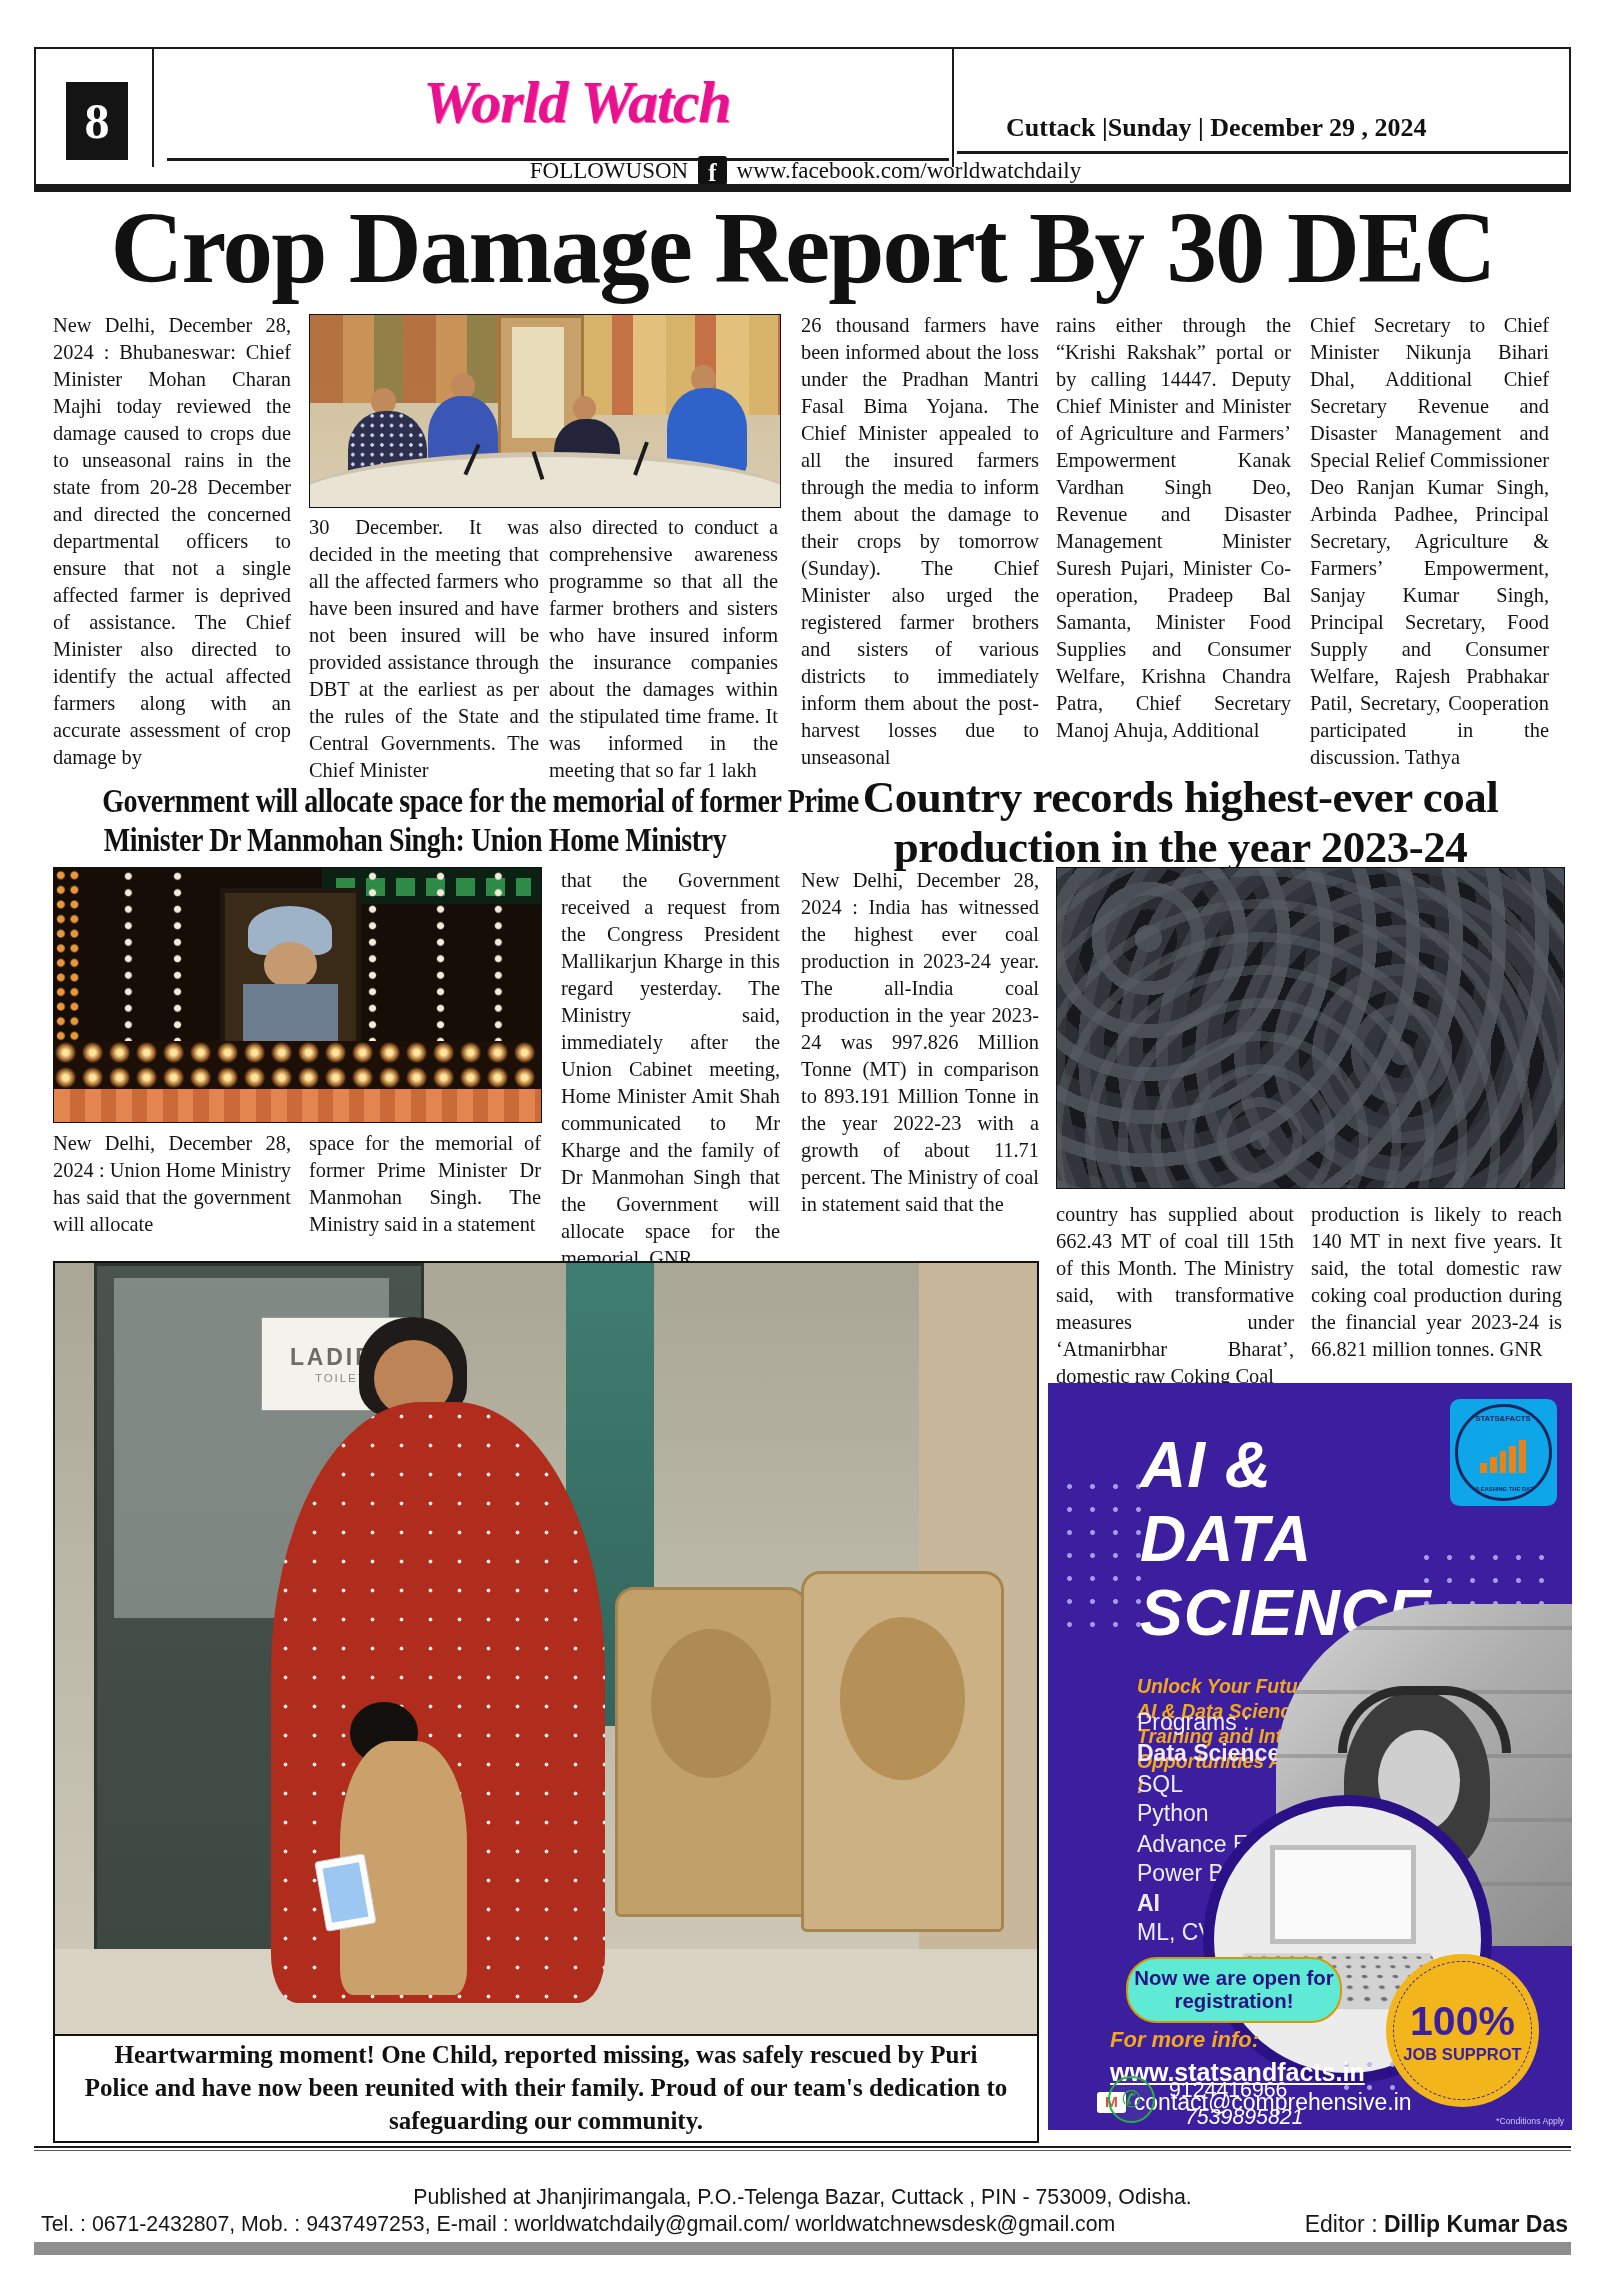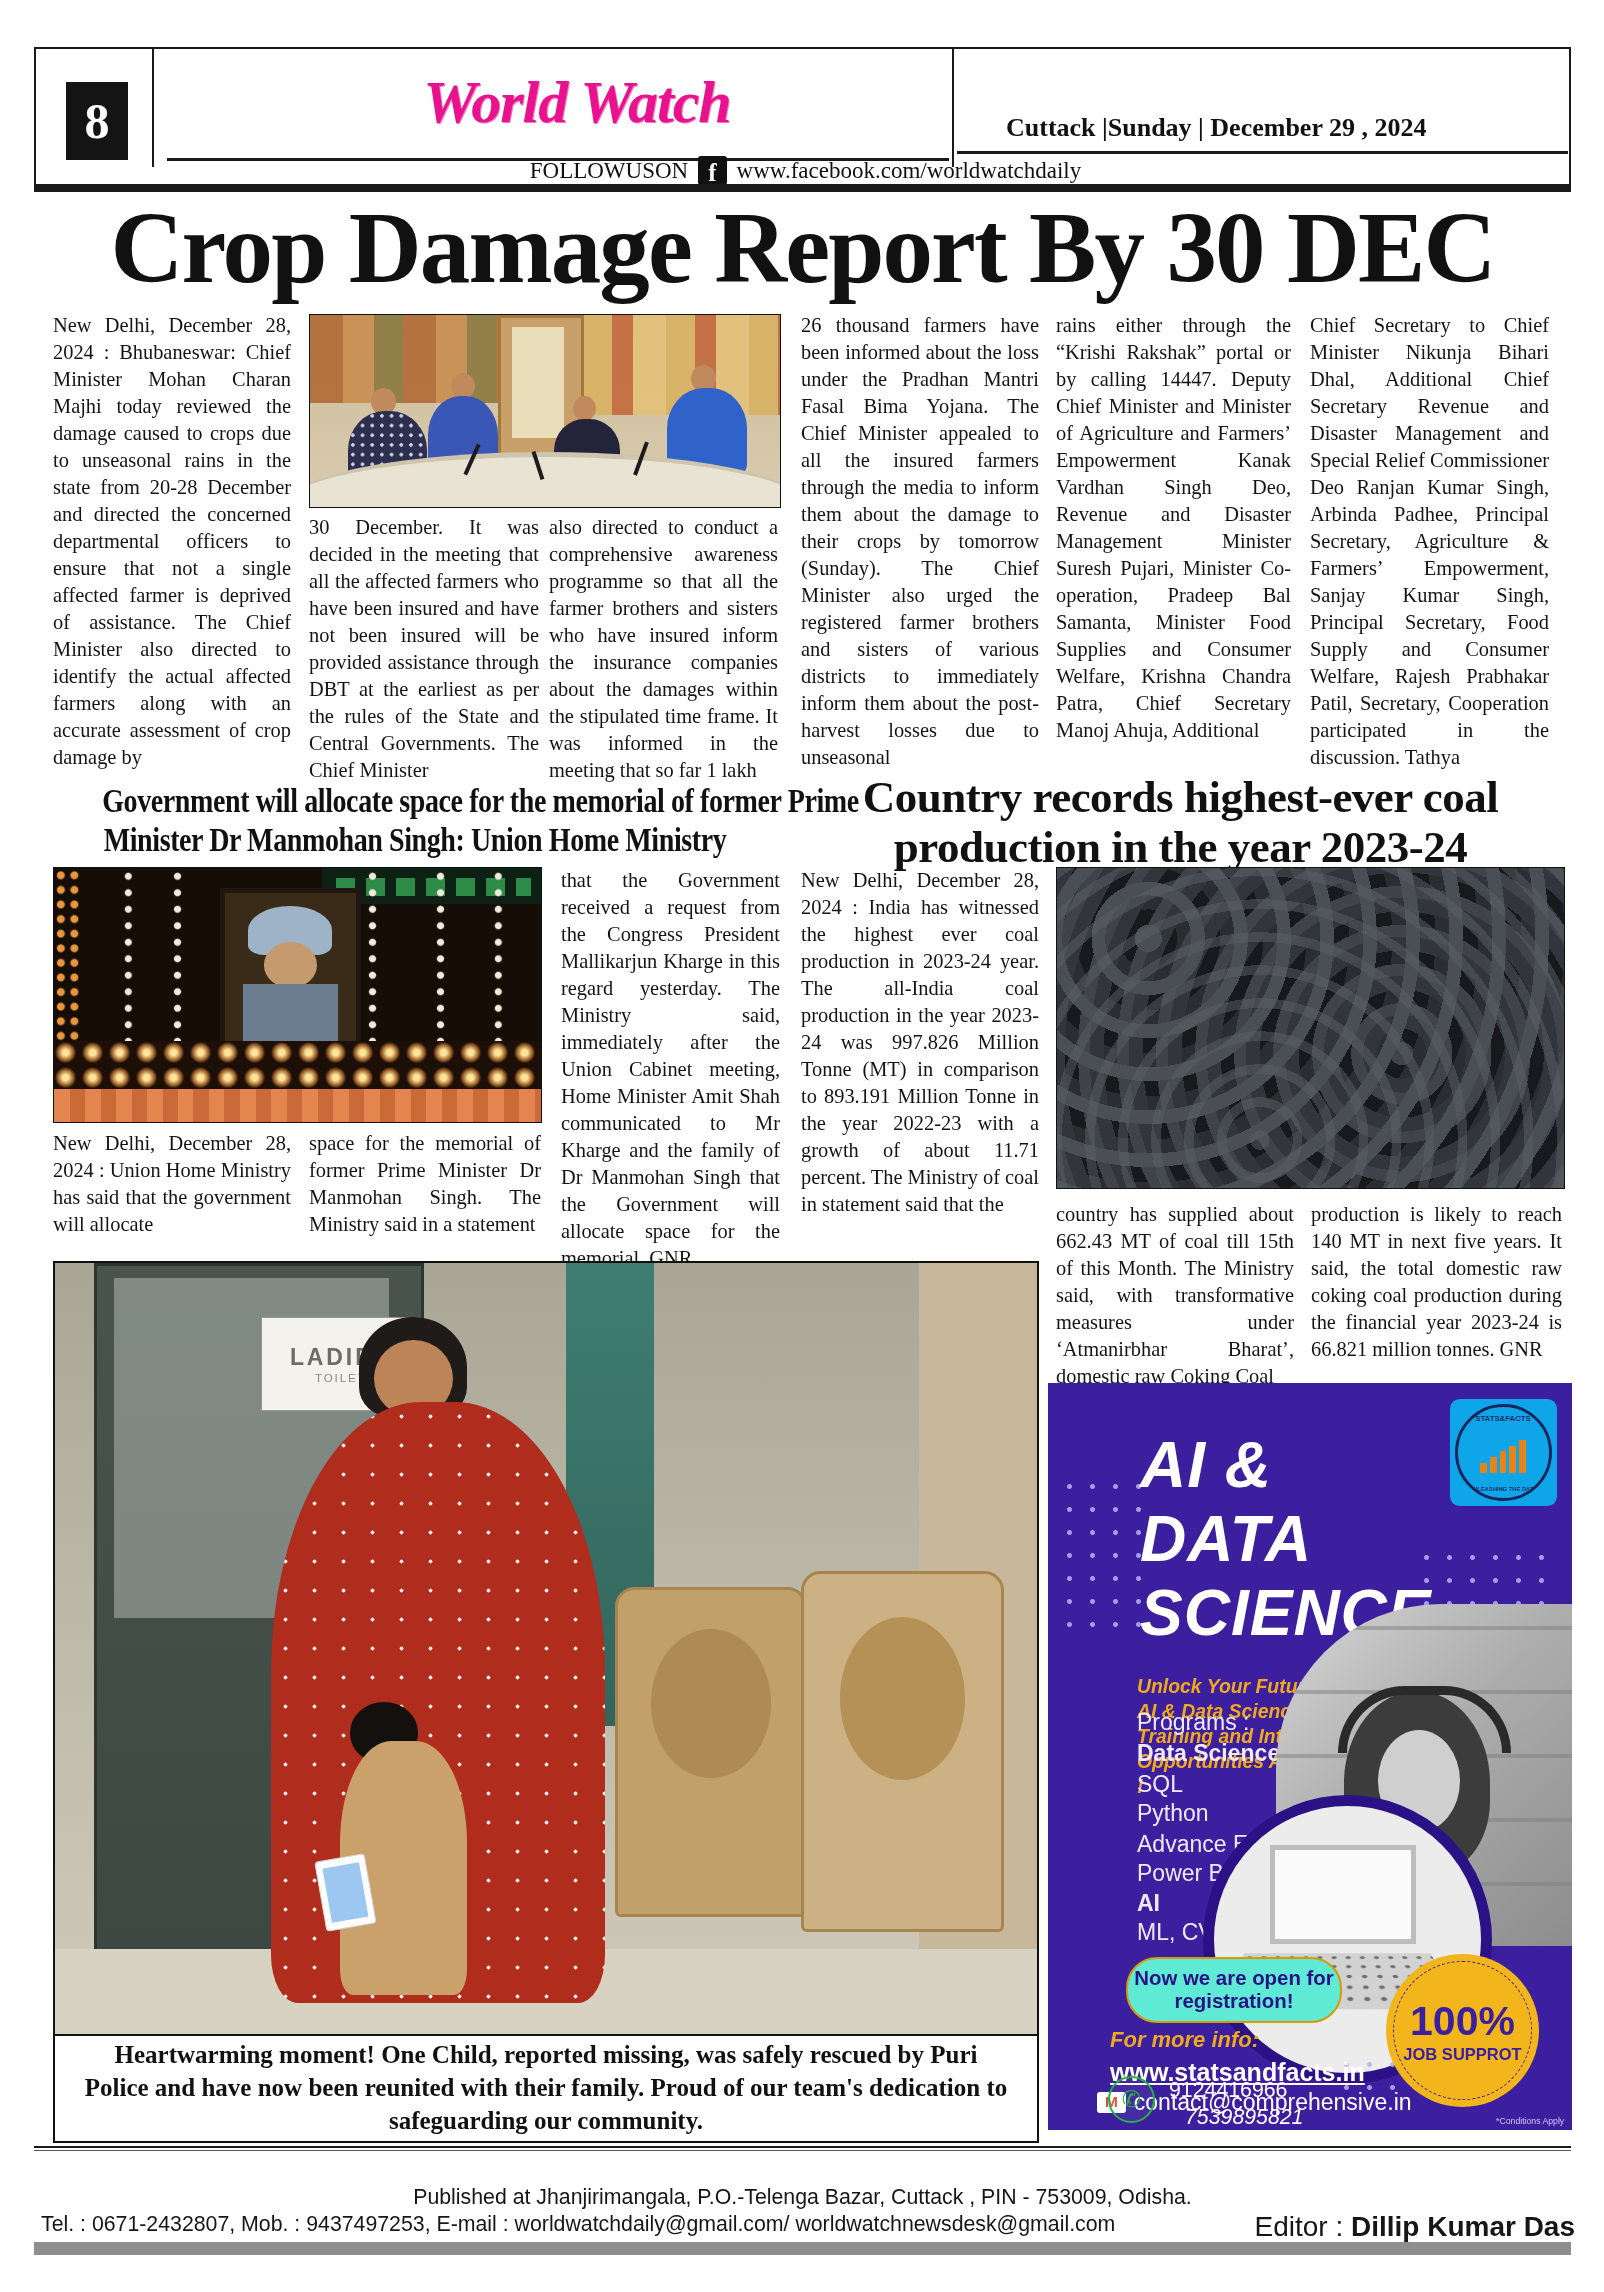--- a/index.html
+++ b/index.html
@@ -275,20 +275,20 @@
     <div class="phone" style="left:137px;top:722px;z-index:7;font-style:italic;">7539895821</div>
 
     <div class="abs" style="right:7.8px;bottom:3.9px;font:8.7px 'Liberation Sans',sans-serif;color:#cfc8ff;z-index:7;">*Conditions Apply</div>
   </div>
 
   <div class="rule" style="left:34px;top:2146px;width:1537px;height:1.9px;"></div>
   <div class="rule" style="left:34px;top:2150px;width:1537px;height:1px;background:#555;"></div>
 
   <div class="footline" style="left:0;top:2185px;width:1605px;text-align:center;">Published at Jhanjirimangala, P.O.-Telenga Bazar, Cuttack , PIN - 753009, Odisha.</div>
   <div class="footline" style="left:41px;top:2212px;">Tel. : 0671-2432807, Mob. : 9437497253, E-mail : worldwatchdaily@gmail.com/ worldwatchnewsdesk@gmail.com</div>
-  <div class="footline" style="right:30px;top:2211px;left:auto;position:absolute;font-size:28px;">
+  <div class="footline" style="right:37px;top:2211px;left:auto;position:absolute;font-size:23px;">
     <span>Editor : </span><span style="font-weight:bold;">Dillip Kumar Das</span>
   </div>
 
   <div class="abs" style="left:34px;top:2242px;width:1537px;height:12.6px;background:#8e8e8e;"></div>
 
 </div>
 
 
 </body></html>

